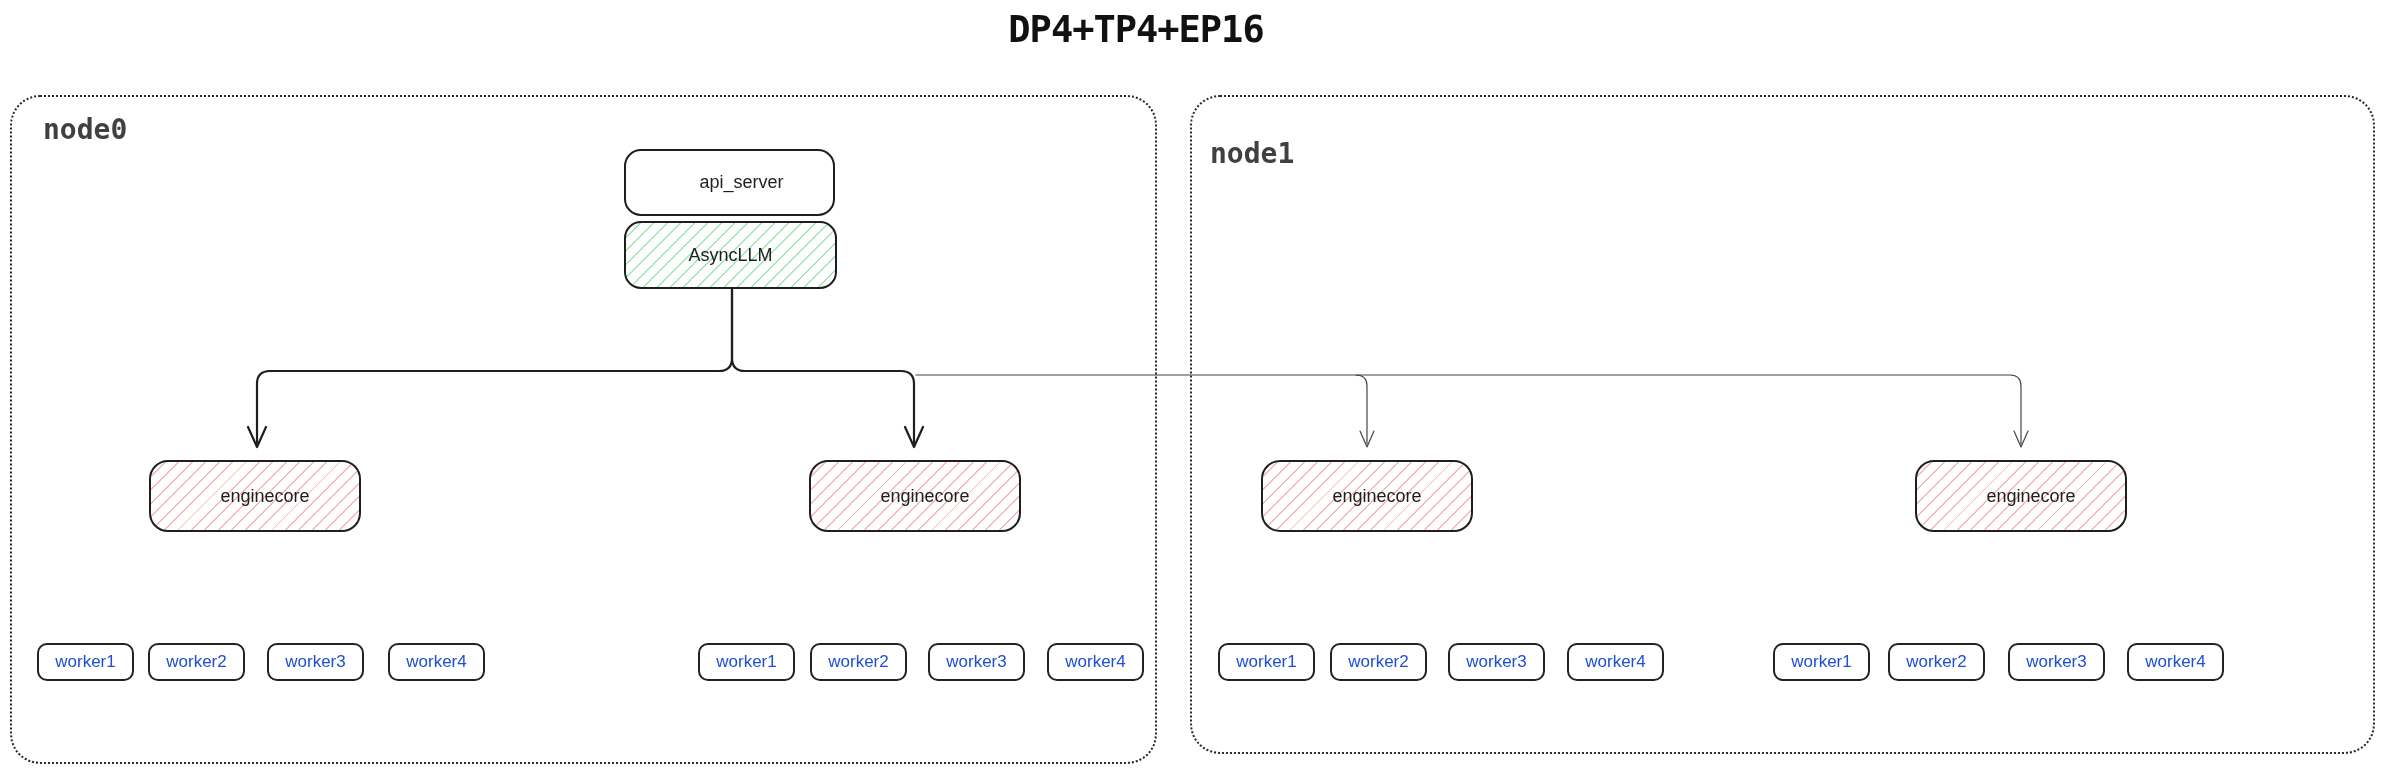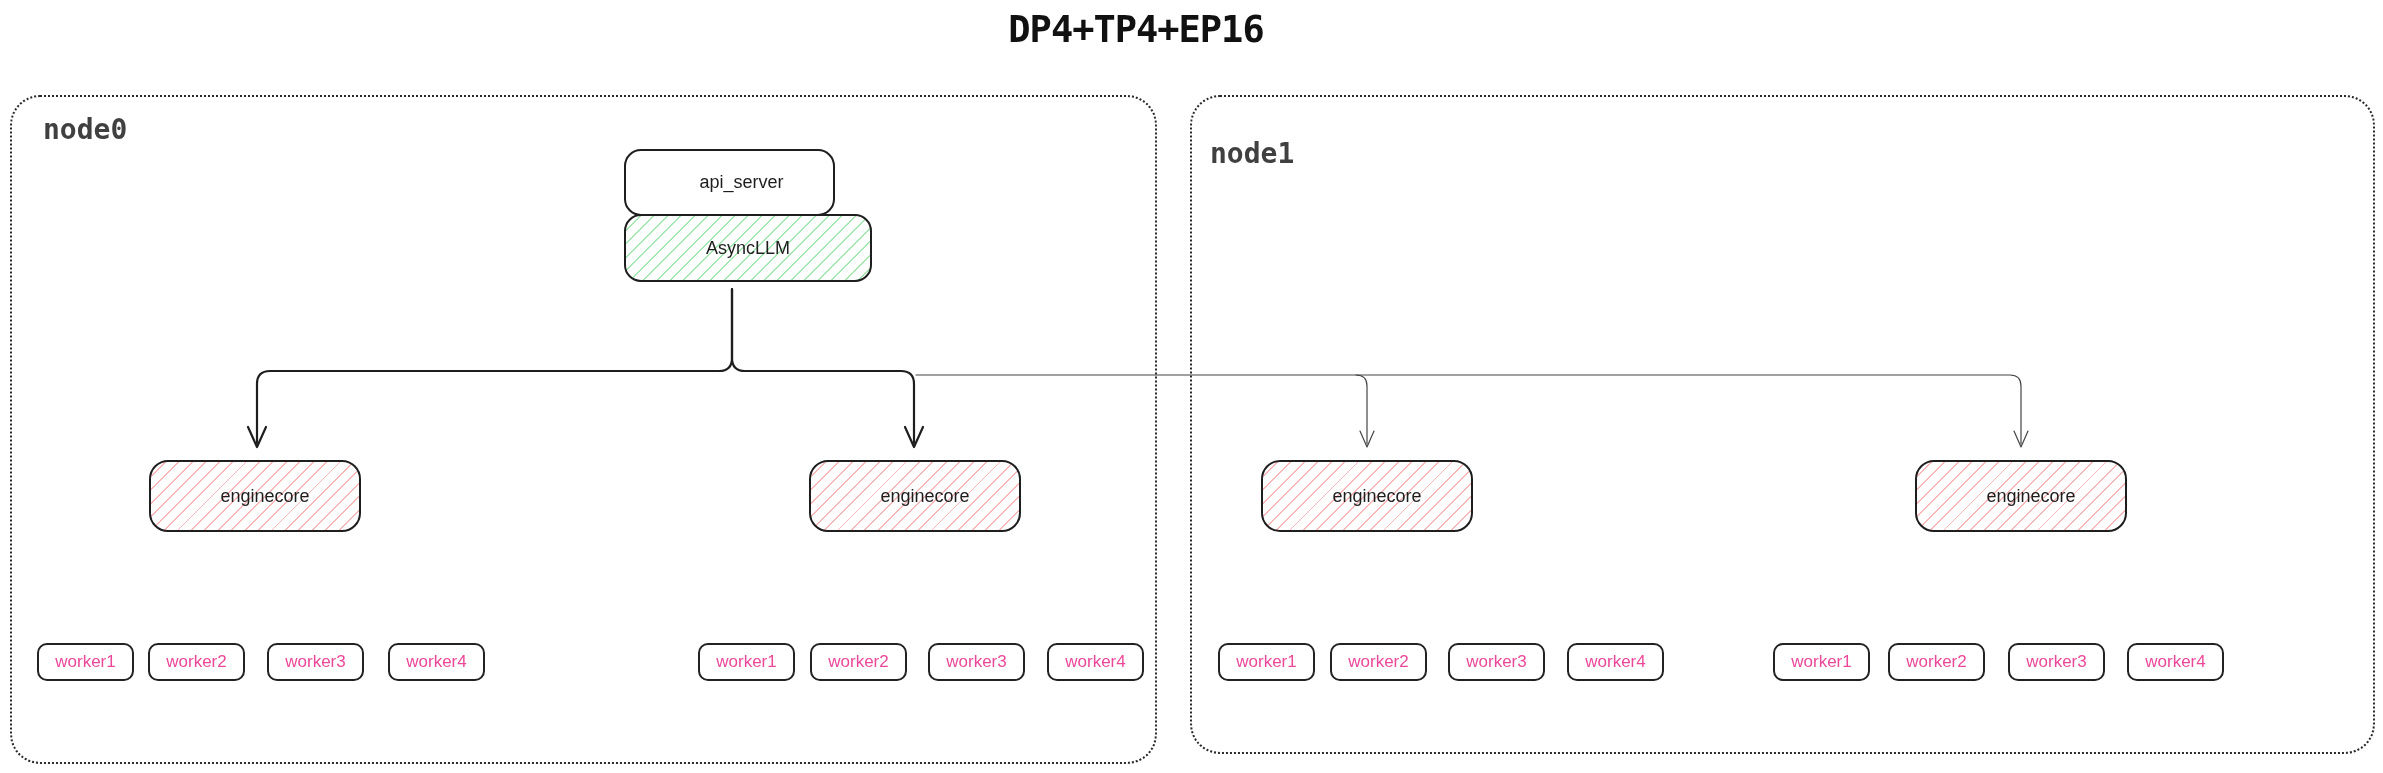--- a/index.html
+++ b/index.html
@@ -49,21 +49,21 @@
     background:#ffffff;
     display:flex;
     align-items:center;
     justify-content:center;
     font-size:18px;
     color:#1e1e1e;
     white-space:nowrap;
   }
   .api-server{left:624px;top:149px;width:211px;height:67px;border-radius:17px;padding-left:24px;}
   .async-llm{
-    left:624px;top:214px;width:248px;height:68px;border-radius:17px;
+    left:624px;top:221px;width:213px;height:68px;border-radius:17px;
     background:
       repeating-linear-gradient(135deg,
         #a3e8b0 0px, #a3e8b0 1.4px,
         transparent 1.4px, transparent 9.5px),
       #ffffff;
   }
   .enginecore{
     top:460px;width:212px;height:72px;border-radius:19px;
     background:
       repeating-linear-gradient(135deg,
@@ -82,21 +82,21 @@
     top:643px;
     width:97px;
     height:38px;
     border:2px solid #222;
     border-radius:10px;
     background:#fff;
     display:flex;
     align-items:center;
     justify-content:center;
     font-size:17px;
-    color:#ec4899;
+    color:#1d4ed8;
     white-space:nowrap;
   }
   .connectors{
     position:absolute;
     left:0;top:0;
     pointer-events:none;
   }
 </style>
 </head>
 <body>

